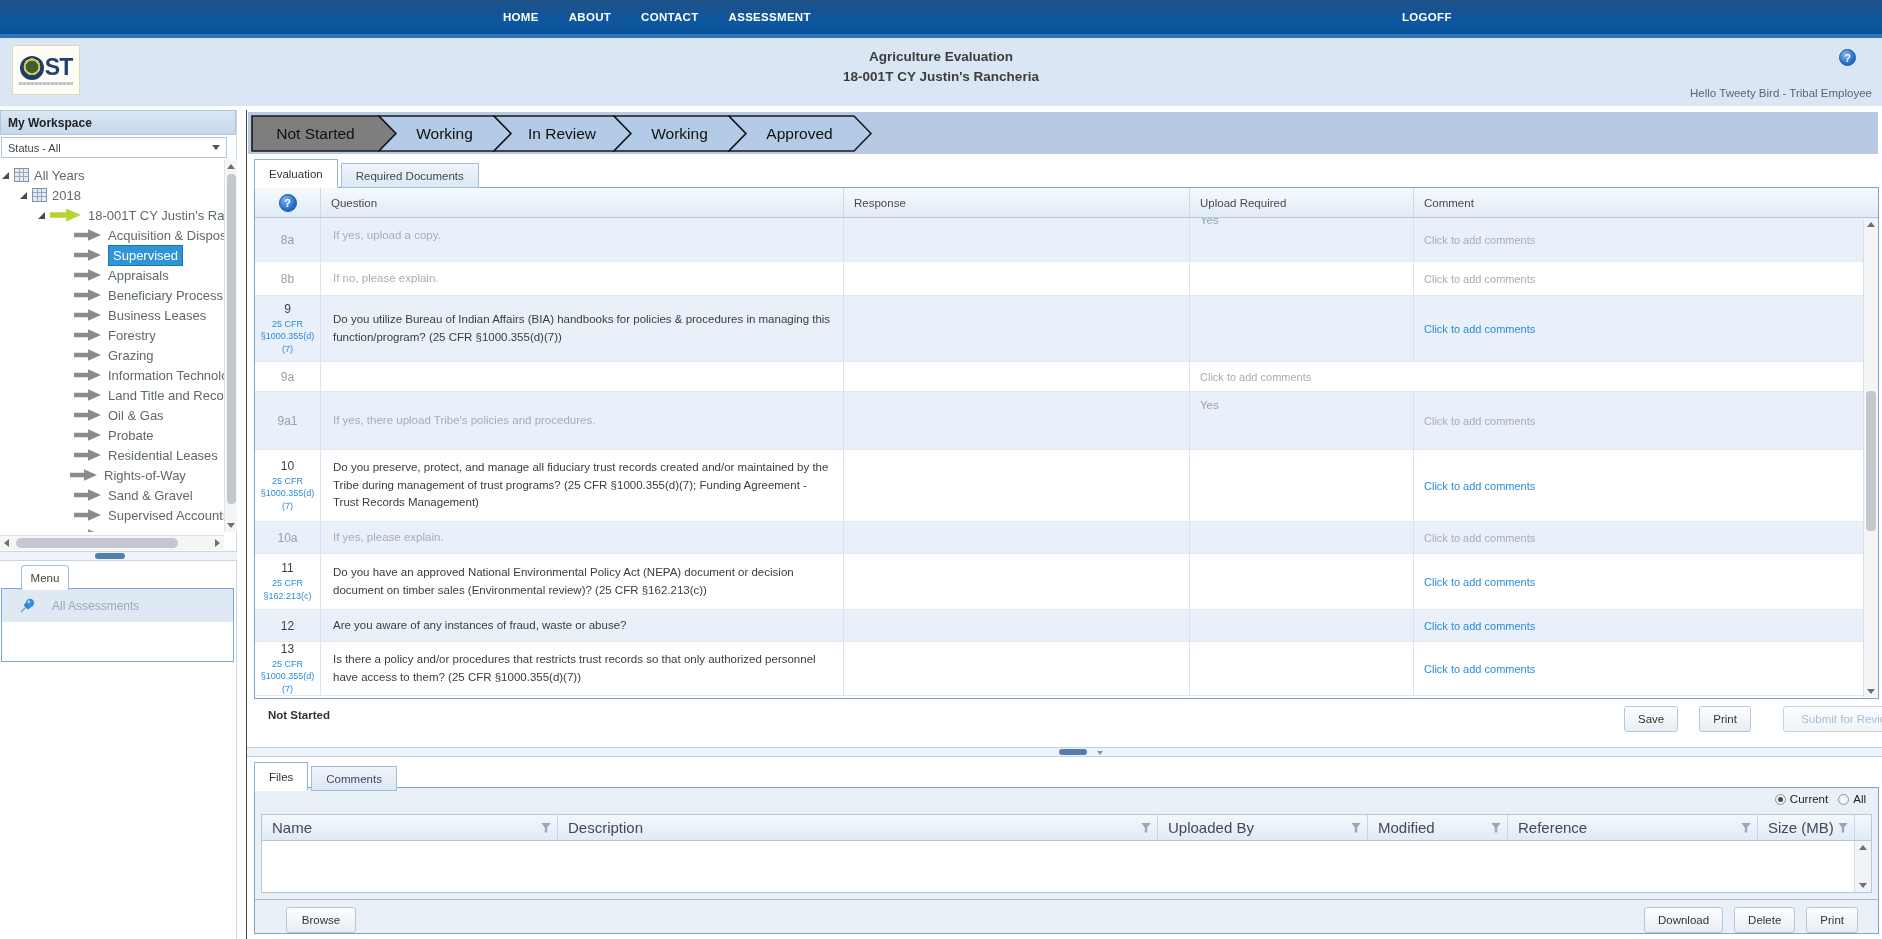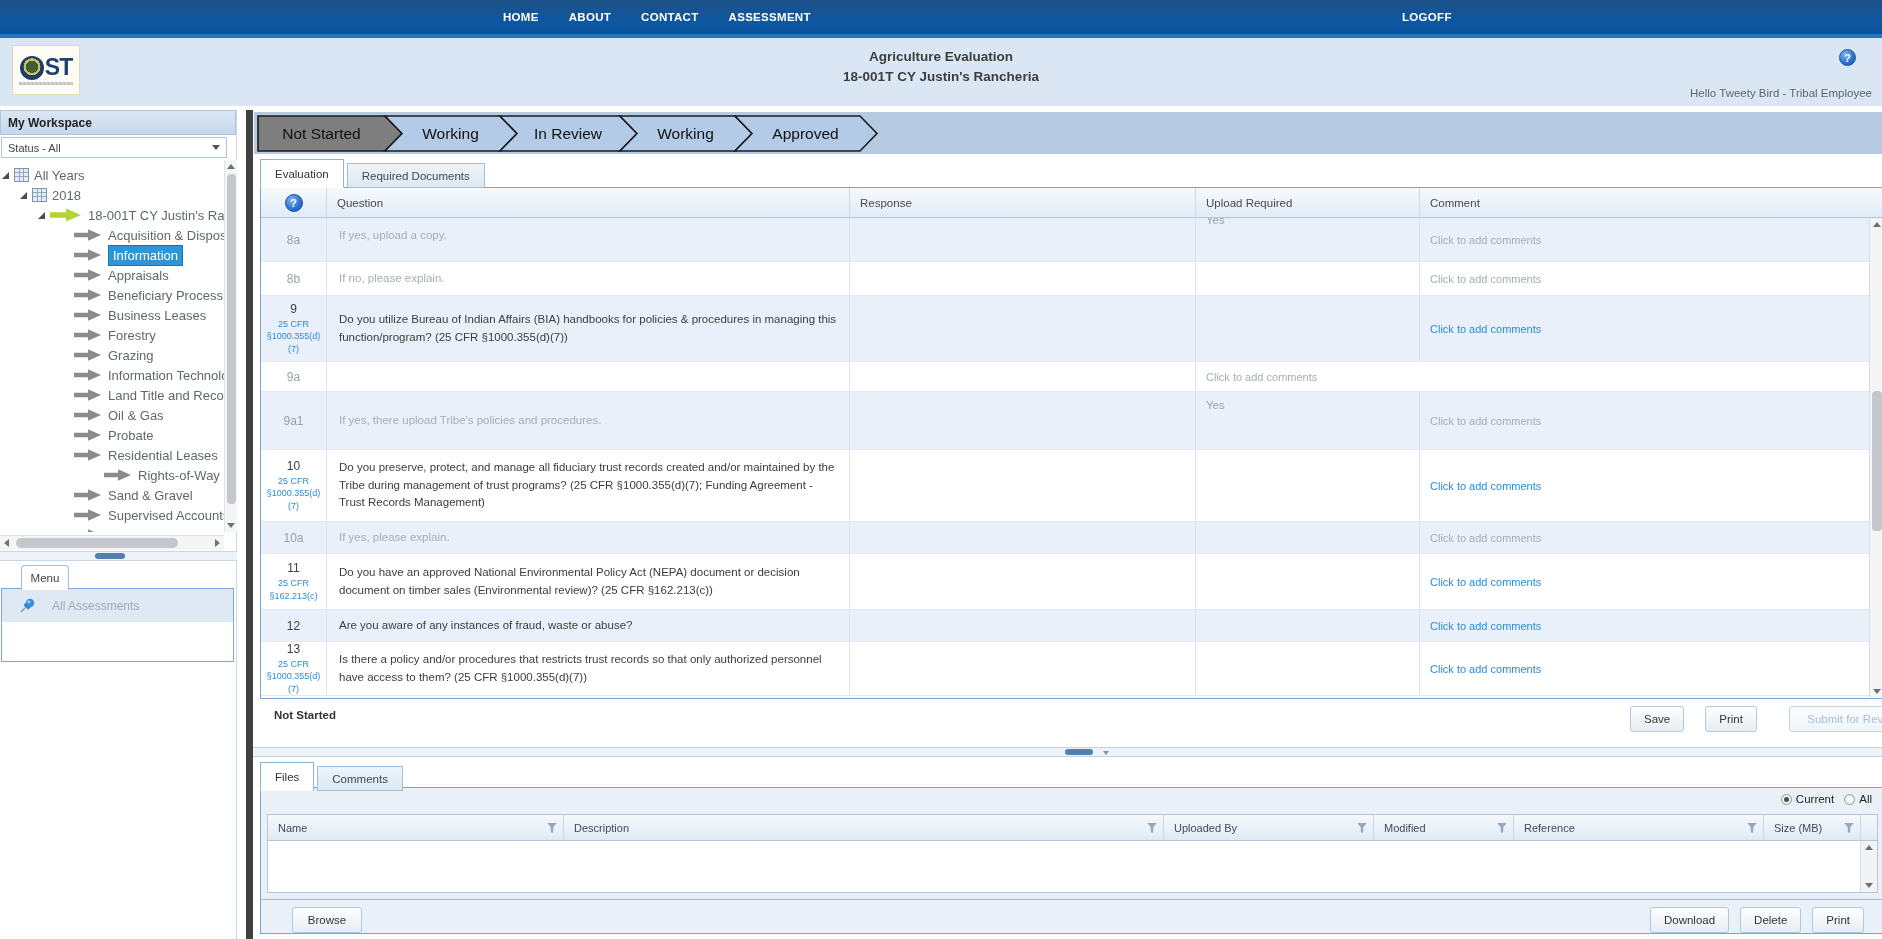--- a/index.html
+++ b/index.html
@@ -60,21 +60,21 @@
   .hthumb{position:absolute;left:16px;top:2px;width:162px;height:10px;border-radius:5px;background:#c4c7cb;cursor:pointer;}
   .splitter-left{position:absolute;left:0;top:441px;width:237px;height:10px;background:#eef3f9;
         border-top:1px solid #c8d6e4;border-bottom:1px solid #c8d6e4;box-sizing:border-box;}
   .split-handle{position:absolute;width:30px;height:6px;border-radius:3px;background:#537fae;cursor:row-resize;}
   .menu-tab{position:absolute;left:21px;top:455px;width:46px;height:24px;background:#fff;border:1px solid #9dc0de;border-bottom:none;
         border-radius:4px 4px 0 0;display:flex;align-items:center;justify-content:center;font-size:11.5px;color:#444;z-index:2;cursor:pointer;}
   .menu-box{position:absolute;left:1px;top:478px;width:231px;height:72px;background:#fff;border:1px solid #7da7d8;}
   .menu-item{height:33px;background:#dfe9f4;display:flex;align-items:center;padding-left:16px;gap:16px;cursor:pointer;}
   .menu-item-label{color:#9fa9b6;font-size:12px;}
   
-  .main{position:absolute;left:246px;top:110px;width:1300px;height:829px;border-left:7px solid #404040;box-sizing:border-box;}
+  .main{position:absolute;left:246px;top:110px;width:1300px;height:829px;border-left:1px solid #404040;box-sizing:border-box;}
   .workflow-bar{position:absolute;left:1px;top:2px;width:1630px;height:42px;background:#b6cbe2;}
   .workflow-bar svg{position:absolute;left:2px;top:3px;}
   .tab-strip{position:absolute;left:7px;top:49px;display:flex;align-items:flex-end;z-index:2;}
   .tab{height:25px;display:flex;align-items:center;padding:0 14px;font-size:11.5px;color:#3c4a58;cursor:pointer;
         background:linear-gradient(#eef4fa,#dce8f4);border:1px solid #9dc0de;margin-right:3px;box-sizing:border-box;}
   .tab.active{height:29px;background:#fff;border:1px solid #8fb3d6;border-bottom:1px solid #fff;color:#333;}
   .eval-box{position:absolute;left:7px;top:77px;width:1623px;height:510px;border:1px solid #7ba3cc;background:#fff;overflow:hidden;box-sizing:content-box;}
   .eval-header{display:grid;grid-template-columns:66px 523px 346px 224px 1fr;height:30px;
         background:linear-gradient(#f6fafd,#e0ebf6);border-bottom:1px solid #b5c8da;box-sizing:border-box;}
   .hcell{display:flex;align-items:center;font-size:11.5px;color:#4a4a4a;padding-left:10px;border-right:1px solid #cddbe9;box-sizing:border-box;}
@@ -109,21 +109,21 @@
         border-left:3.5px solid transparent;border-right:3.5px solid transparent;border-top:4px solid #7d96ad;}
   .files-tabs{position:absolute;left:7px;top:652px;display:flex;align-items:flex-end;z-index:2;}
   .files-box{position:absolute;left:7px;top:677px;width:1623px;height:145px;border:1px solid #7ba3cc;background:#e9f0f8;}
   .radio-row{position:absolute;right:12px;top:5px;display:flex;align-items:center;gap:10px;font-size:11.5px;color:#222;}
   .radio-opt{display:flex;align-items:center;cursor:pointer;}
   .radio{width:11px;height:11px;border-radius:50%;border:1px solid #8d9aa6;background:radial-gradient(#fff,#e6e6e6);
         position:relative;margin-right:4px;box-sizing:border-box;}
   .radio.sel::after{content:"";position:absolute;left:2px;top:2px;width:5px;height:5px;border-radius:50%;background:#4a4a4a;}
   .files-grid{position:absolute;left:6px;top:26px;width:1611px;height:79px;border:1px solid #b7c7d8;background:#fff;box-sizing:border-box;}
   .files-header{display:flex;height:26px;background:linear-gradient(#f4f8fc,#e0eaf6);border-bottom:1px solid #b7c7d8;box-sizing:border-box;}
-  .fcell{display:flex;align-items:center;justify-content:space-between;padding:0 6px 0 10px;font-size:11px;color:#3f4b57;
+  .fcell{display:flex;align-items:center;justify-content:space-between;padding:0 6px 0 10px;font-size:15px;color:#3f4b57;
         border-right:1px solid #c9d6e4;box-sizing:border-box;flex:none;}
   .funnel{width:10px;height:10px;background:#98a8bb;cursor:pointer;flex:none;
         clip-path:polygon(0 0,100% 0,62% 50%,62% 100%,38% 100%,38% 50%);}
   .files-vscroll{position:absolute;right:0;top:26px;bottom:0;width:17px;background:#f1f3f6;border-left:1px solid #d8dee5;box-sizing:border-box;}
   .files-divider{position:absolute;left:0;top:111px;width:100%;border-top:1px solid #aab8c6;}
   .browse-btn{position:absolute;left:31px;top:119px;min-width:70px;}
   .file-actions{position:absolute;right:20px;top:119px;display:flex;gap:11px;}
   .sb-arrow{position:absolute;left:0;right:0;display:flex;justify-content:center;}
 </style>
 </head>
@@ -179,21 +179,21 @@
           <span class="expander"></span>
           <span class="arrow-icon green"></span>
           <span class="tree-label">18-001T CY Justin's Ranch</span>
         </div>
         <div class="tree-row" style="padding-left: 74px;">
           <span class="arrow-icon"></span>
           <span class="tree-label">Acquisition &amp; Disposals</span>
         </div>
         <div class="tree-row" style="padding-left: 74px;">
           <span class="arrow-icon"></span>
-          <span class="tree-label selected">Information</span>
+          <span class="tree-label selected">Supervised</span>
         </div>
         <div class="tree-row" style="padding-left: 74px;">
           <span class="arrow-icon"></span>
           <span class="tree-label">Appraisals</span>
         </div>
         <div class="tree-row" style="padding-left: 74px;">
           <span class="arrow-icon"></span>
           <span class="tree-label">Beneficiary Process Prog</span>
         </div>
         <div class="tree-row" style="padding-left: 74px;">
@@ -221,21 +221,21 @@
           <span class="tree-label">Oil &amp; Gas</span>
         </div>
         <div class="tree-row" style="padding-left: 74px;">
           <span class="arrow-icon"></span>
           <span class="tree-label">Probate</span>
         </div>
         <div class="tree-row" style="padding-left: 74px;">
           <span class="arrow-icon"></span>
           <span class="tree-label">Residential Leases</span>
         </div>
-        <div class="tree-row" style="padding-left: 104px;">
+        <div class="tree-row" style="padding-left: 70px;">
           <span class="arrow-icon"></span>
           <span class="tree-label">Rights-of-Way</span>
         </div>
         <div class="tree-row" style="padding-left: 74px;">
           <span class="arrow-icon"></span>
           <span class="tree-label">Sand &amp; Gravel</span>
         </div>
         <div class="tree-row" style="padding-left: 74px;">
           <span class="arrow-icon"></span>
           <span class="tree-label">Supervised Accounts</span>

